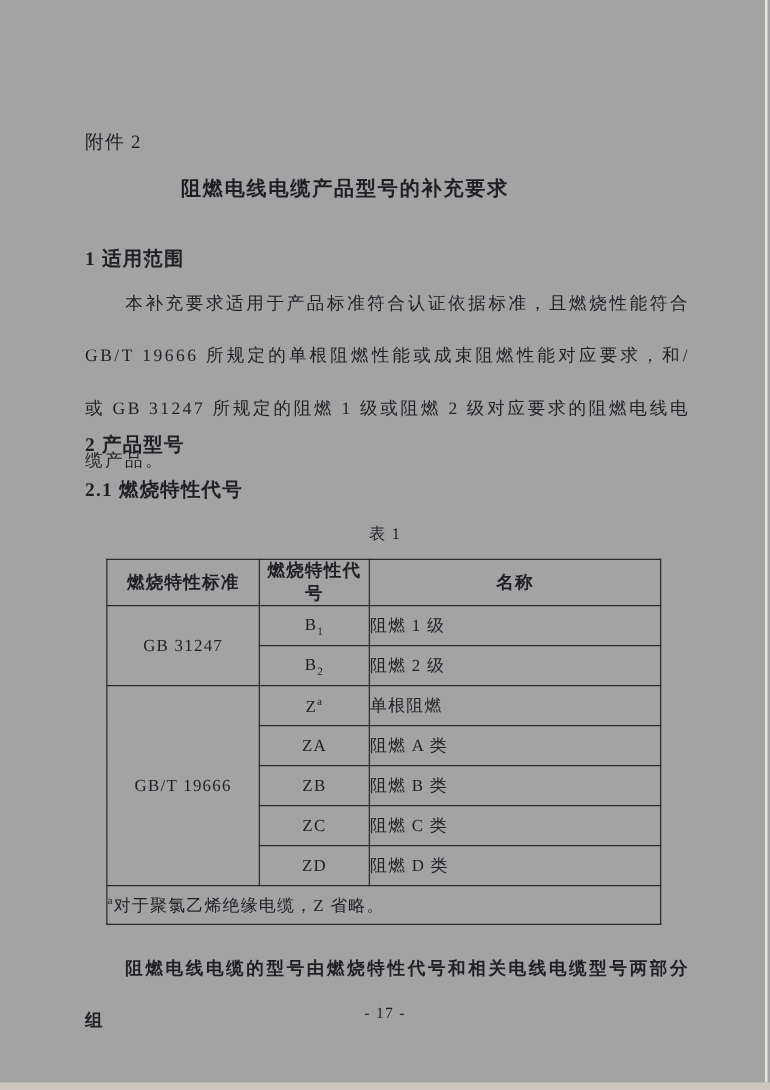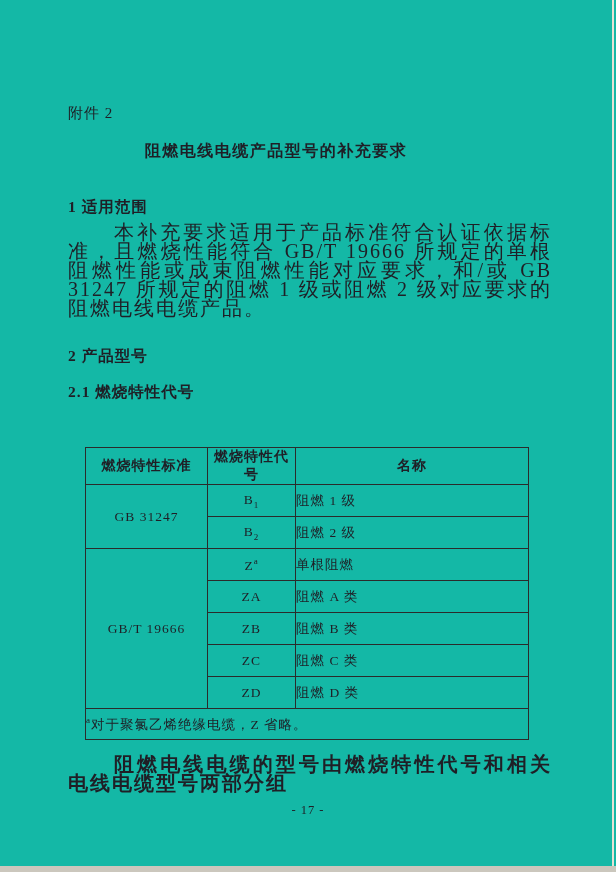--- a/index.html
+++ b/index.html
@@ -2,35 +2,35 @@
 <html><head>
 <meta charset="utf-8">
 <style>
   html,body{margin:0;padding:0;}
   body{
     width:616px;height:872px;position:relative;overflow:hidden;
     background:#ffffff;
     font-family:"Liberation Serif","DejaVu Serif",serif;
     color:#1f1f26;
   }
-  .page{position:absolute;left:0;top:0;width:616px;height:872px;background:#14b8a6;}
+  .page{position:absolute;left:0;top:0;width:616px;height:872px;background:#a3a3a3;}
   .edge-right{position:absolute;top:0;right:2px;width:2px;height:866px;background:#e6e2d6;}
   .edge-bottom{position:absolute;left:0;bottom:0;width:616px;height:6px;background:#cbc7bd;}
 
   .att-label{position:absolute;left:68px;top:104px;font-size:15px;letter-spacing:1px;}
   .doc-title{position:absolute;left:0;top:141px;width:552px;text-align:center;
     font-size:16px;font-weight:700;letter-spacing:1.5px;}
 
   .h-sec{position:absolute;left:68px;font-size:15.5px;font-weight:700;letter-spacing:1px;}
   .h1{top:197px;}
   .h2{top:346px;}
   .h21{top:382px;font-family:Liberation Serif, serif;}
   .h22{top:729px;}
 
-  .para{position:absolute;left:68px;width:484px;font-size:20px;line-height:19px;
+  .para{position:absolute;left:68px;width:484px;font-size:14px;line-height:42px;
     letter-spacing:2px;text-align:justify;text-indent:2.3em;}
   .para1{top:223px;}
   .para2{top:755px;font-weight:bold;}
 
   .tbl-caption{position:absolute;left:0;top:418px;width:616px;text-align:center;
     font-size:13px;letter-spacing:1px;}
 
   table.t1{position:absolute;left:85px;top:447px;border-collapse:collapse;
     table-layout:fixed;width:443px;font-size:13.5px;}
   table.t1 th,table.t1 td{border:1px solid #2b2b2b;letter-spacing:1px;
@@ -59,20 +59,21 @@
   <div class="doc-title">阻燃电线电缆产品型号的补充要求</div>
 
   <div class="h-sec h1">1 适用范围</div>
 
   <div class="para para1">本补充要求适用于产品标准符合认证依据标准，且燃烧性能符合 GB/T 19666 所规定的单根阻燃性能或成束阻燃性能对应要求，和/或 GB 31247 所规定的阻燃 1 级或阻燃 2 级对应要求的阻燃电线电缆产品。</div>
 
   <div class="h-sec h2">2 产品型号</div>
 
   <div class="h-sec h21">2.1 燃烧特性代号</div>
 
+  <div class="tbl-caption">表 1</div>
 
   <table class="t1">
     <colgroup>
         <col class="c-std">
         <col class="c-code">
         <col class="c-name">
       </colgroup>
     <thead>
       <tr>
         <th>燃烧特性标准</th>

